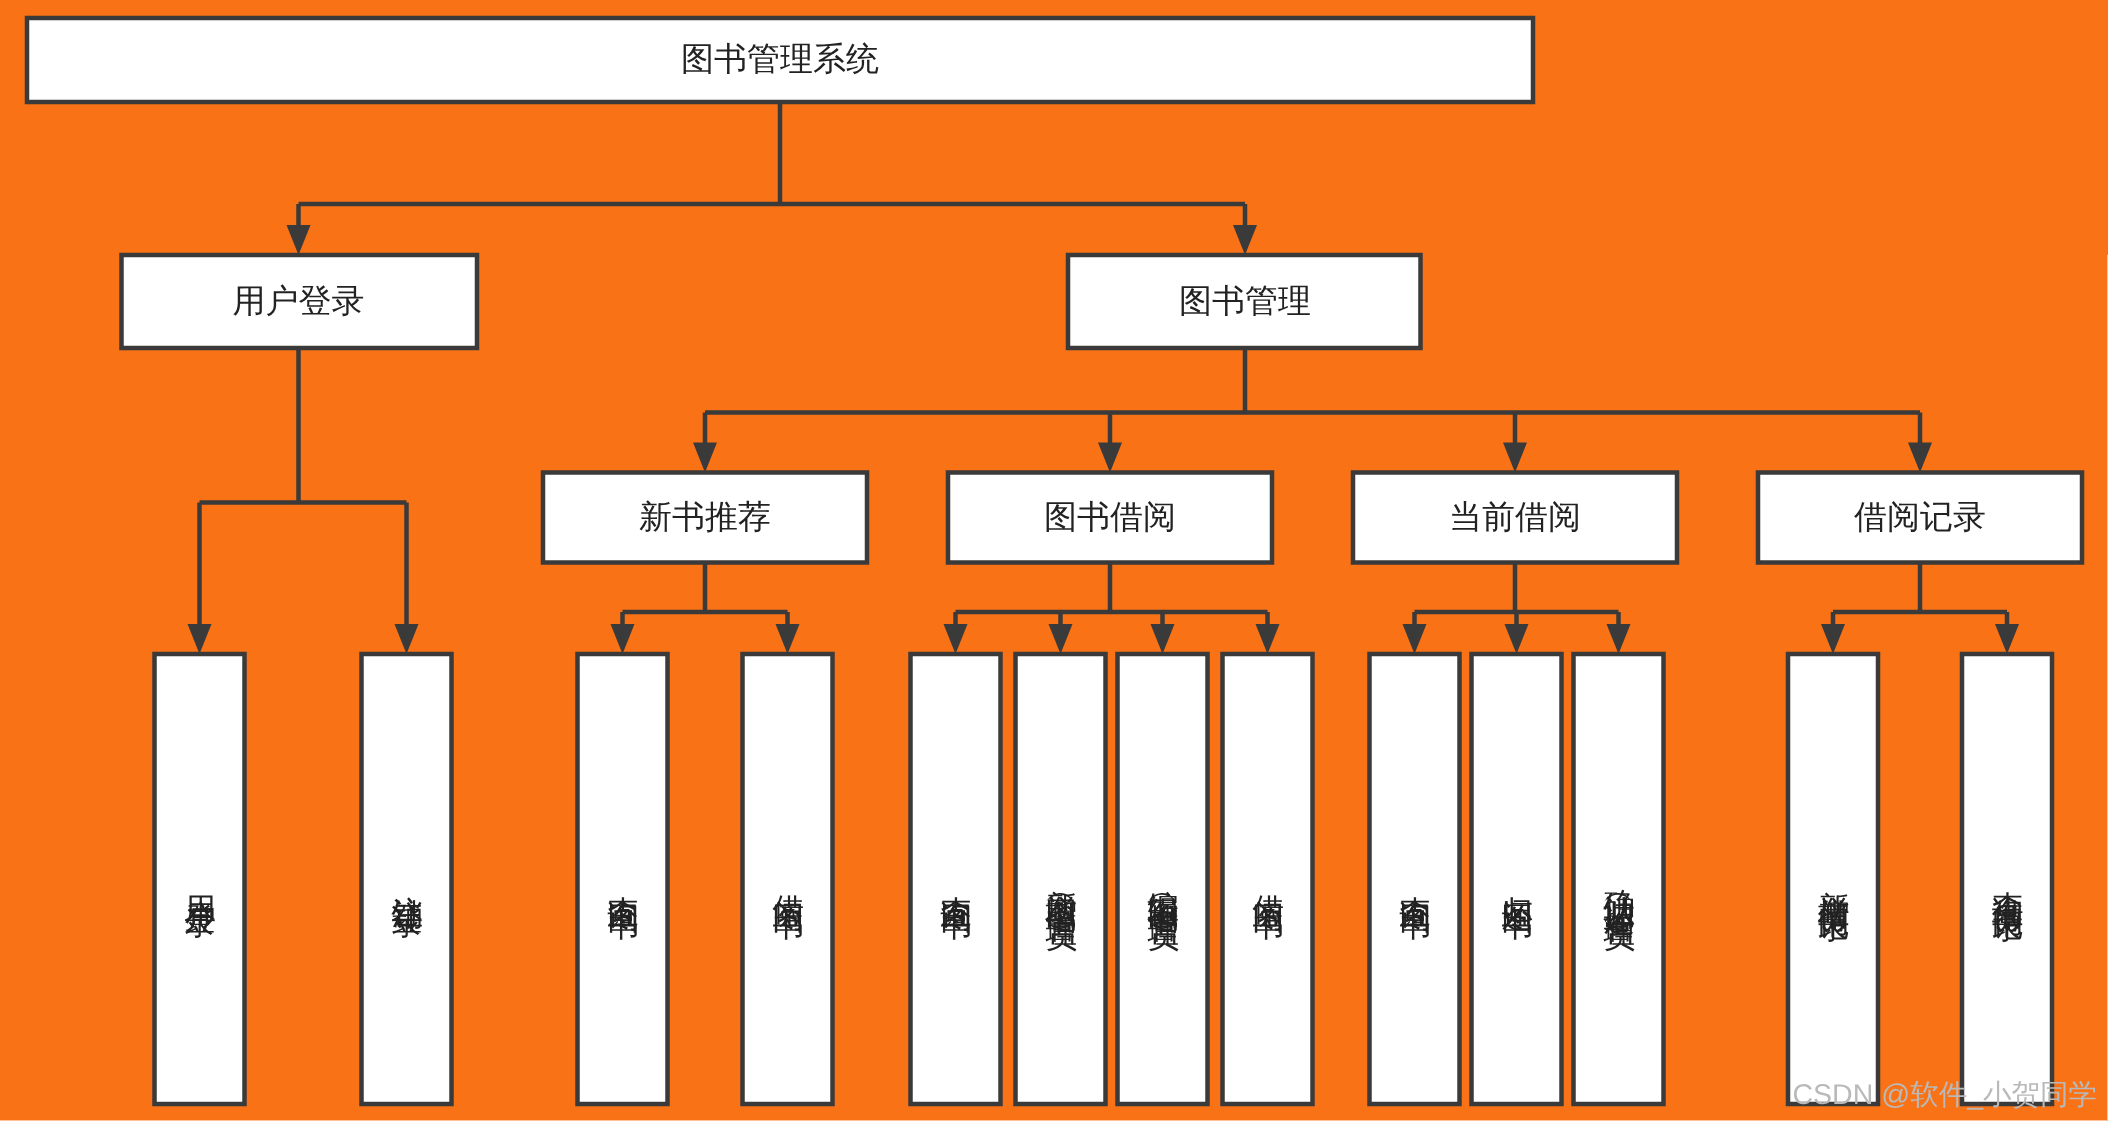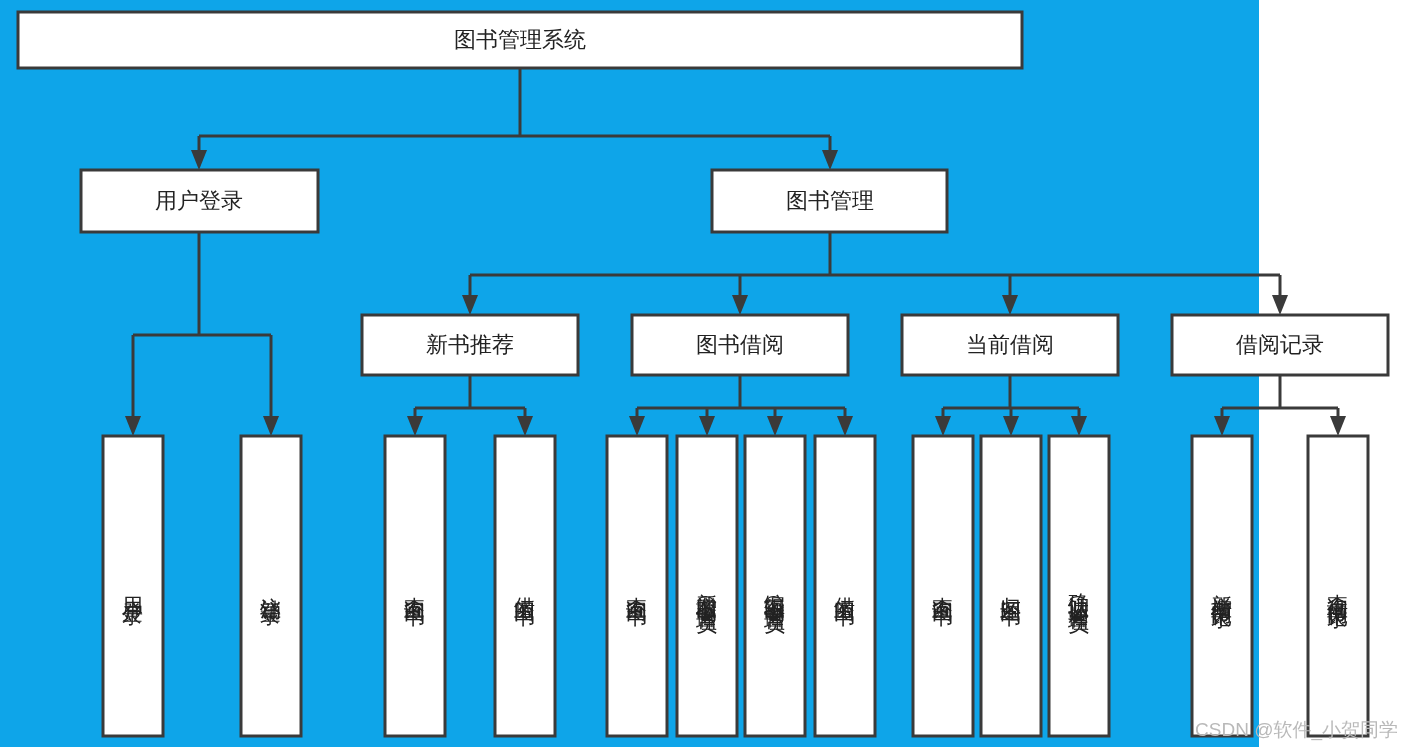--- a/index.html
+++ b/index.html
@@ -8,23 +8,23 @@
     background: #ffffff;
   }
   body {
     width: 1405px;
     height: 747px;
     font-family: "Liberation Sans", "DejaVu Sans", sans-serif;
     overflow: hidden;
   }
   #diagram-root {
     position: relative;
-    width: 1259px;
+    width: 1405px;
     height: 747px;
-    background: #0ea5e9;
+    background: #f97316;
   }
   svg.diagram-canvas {
     position: absolute;
     top: 0;
     left: 0;
     width: 1405px;
     height: 747px;
     display: block;
   }
   .node-box {

